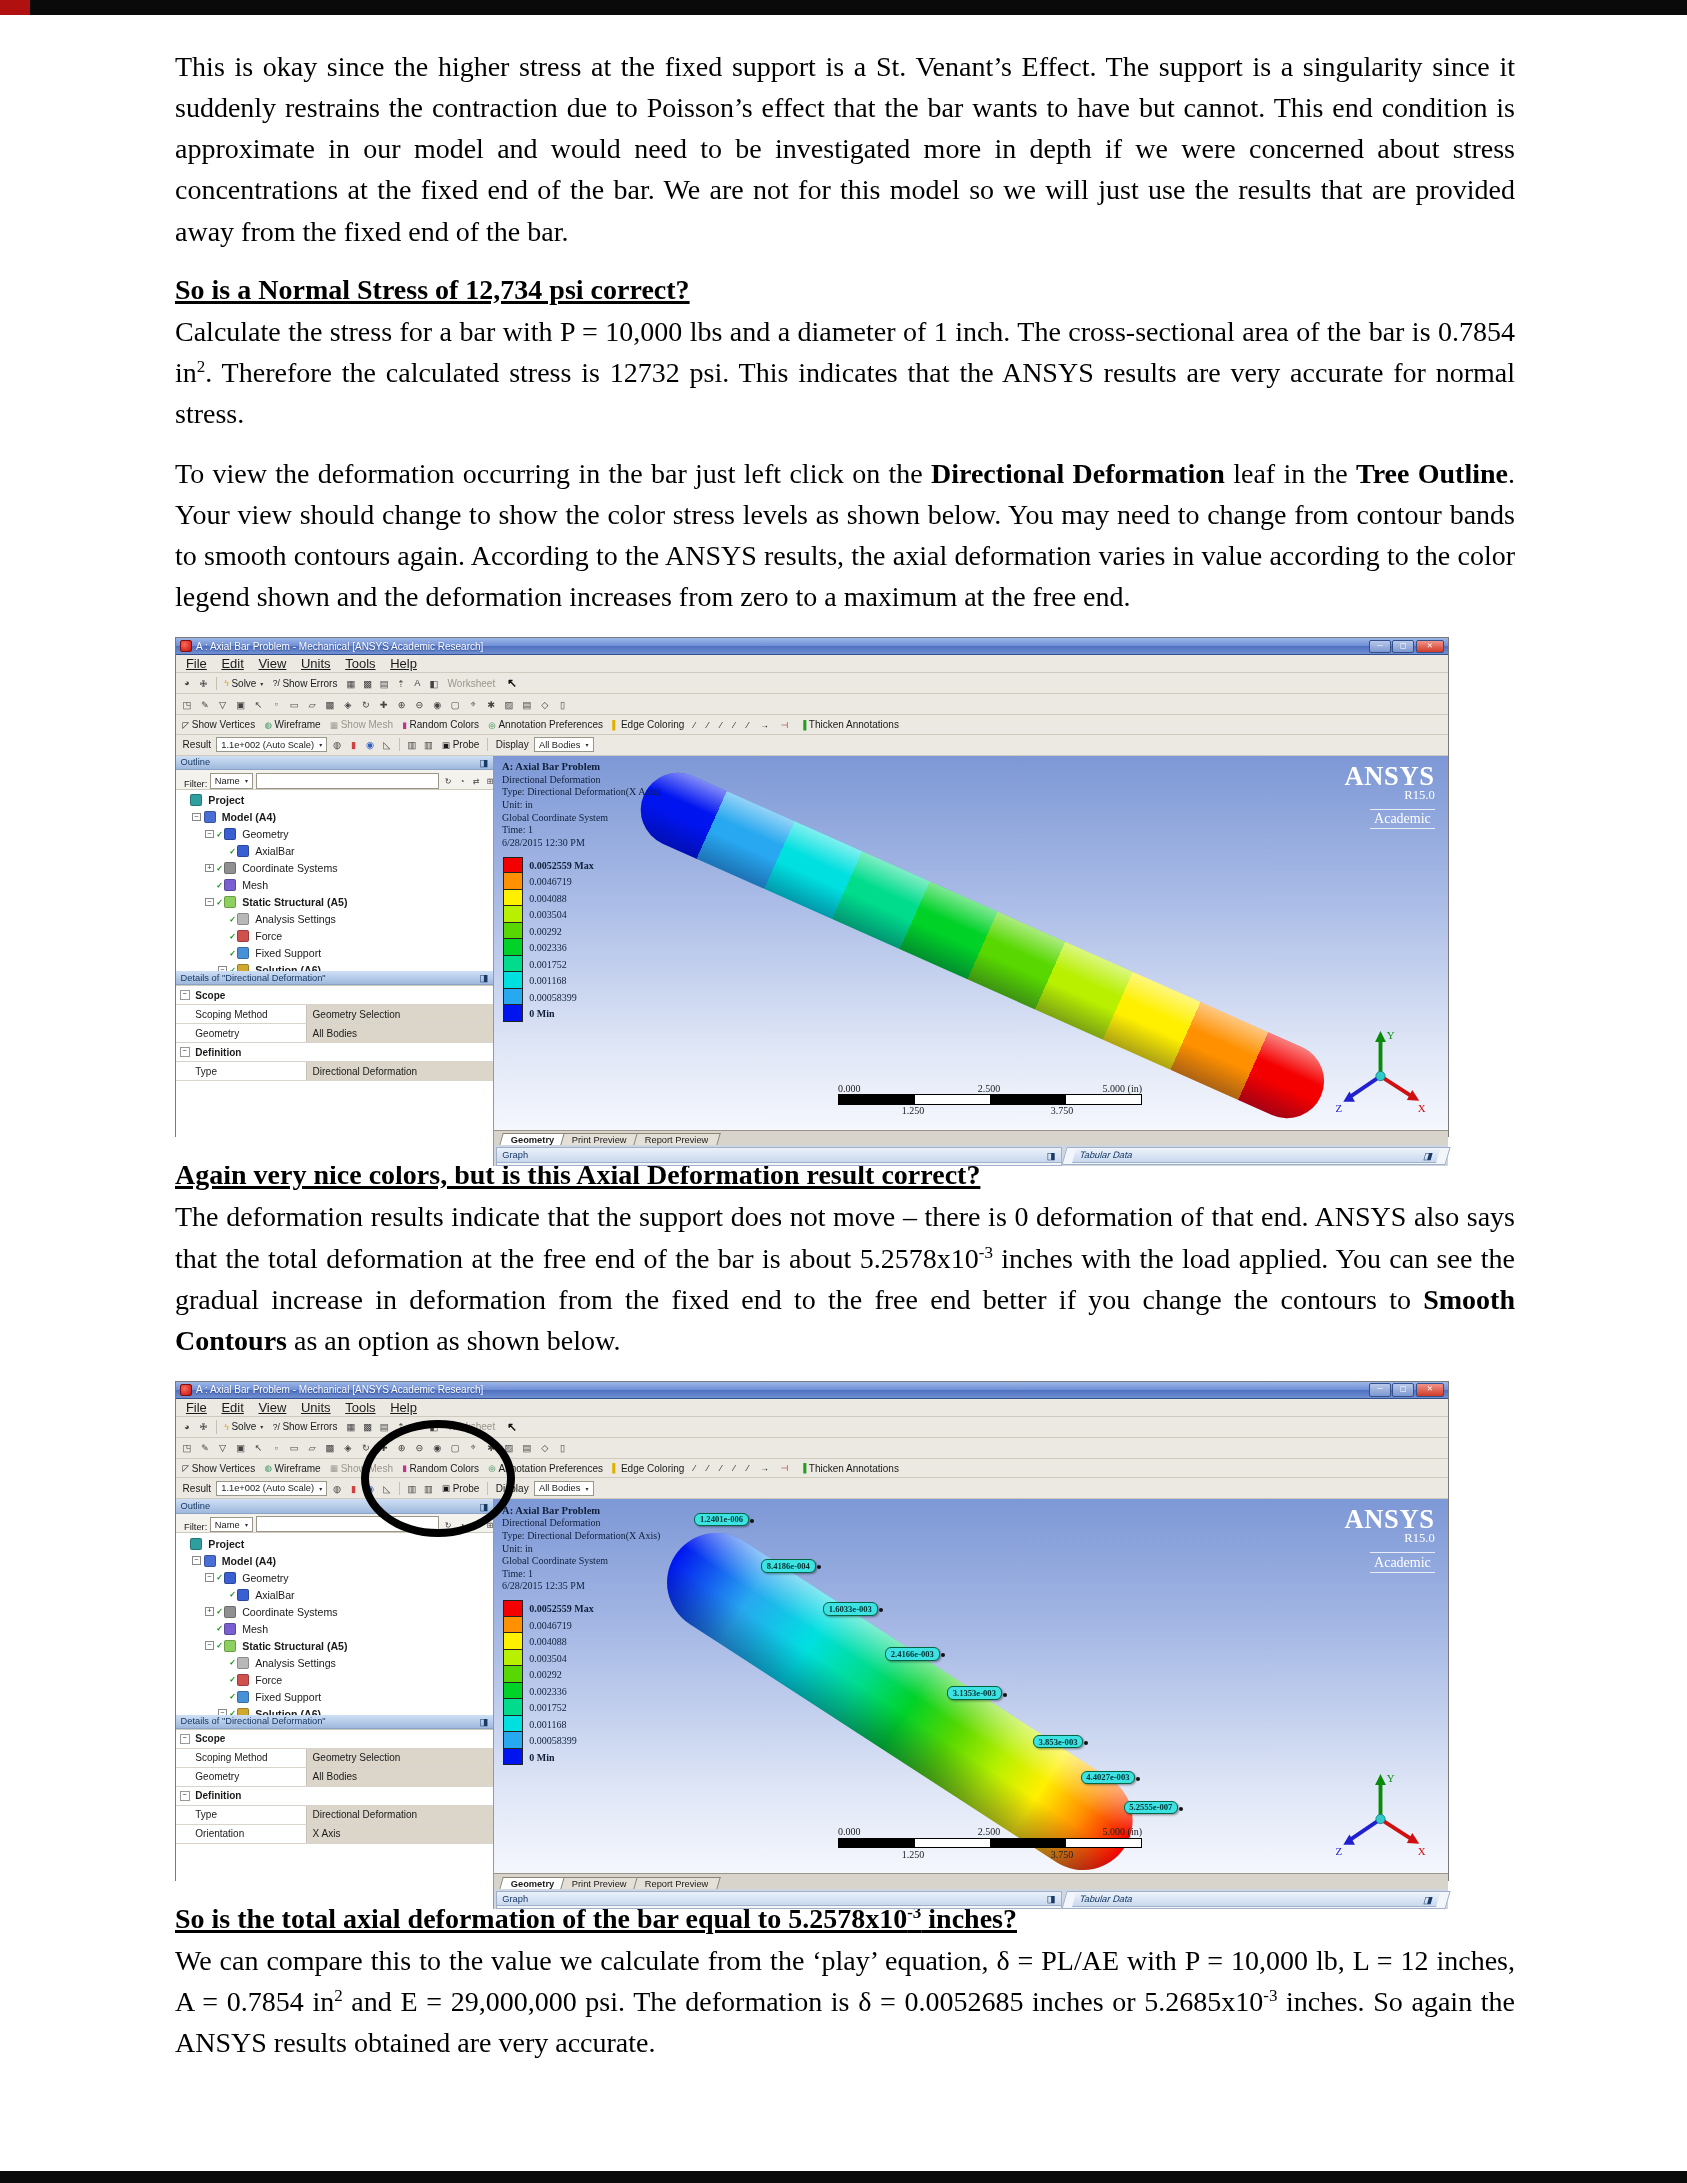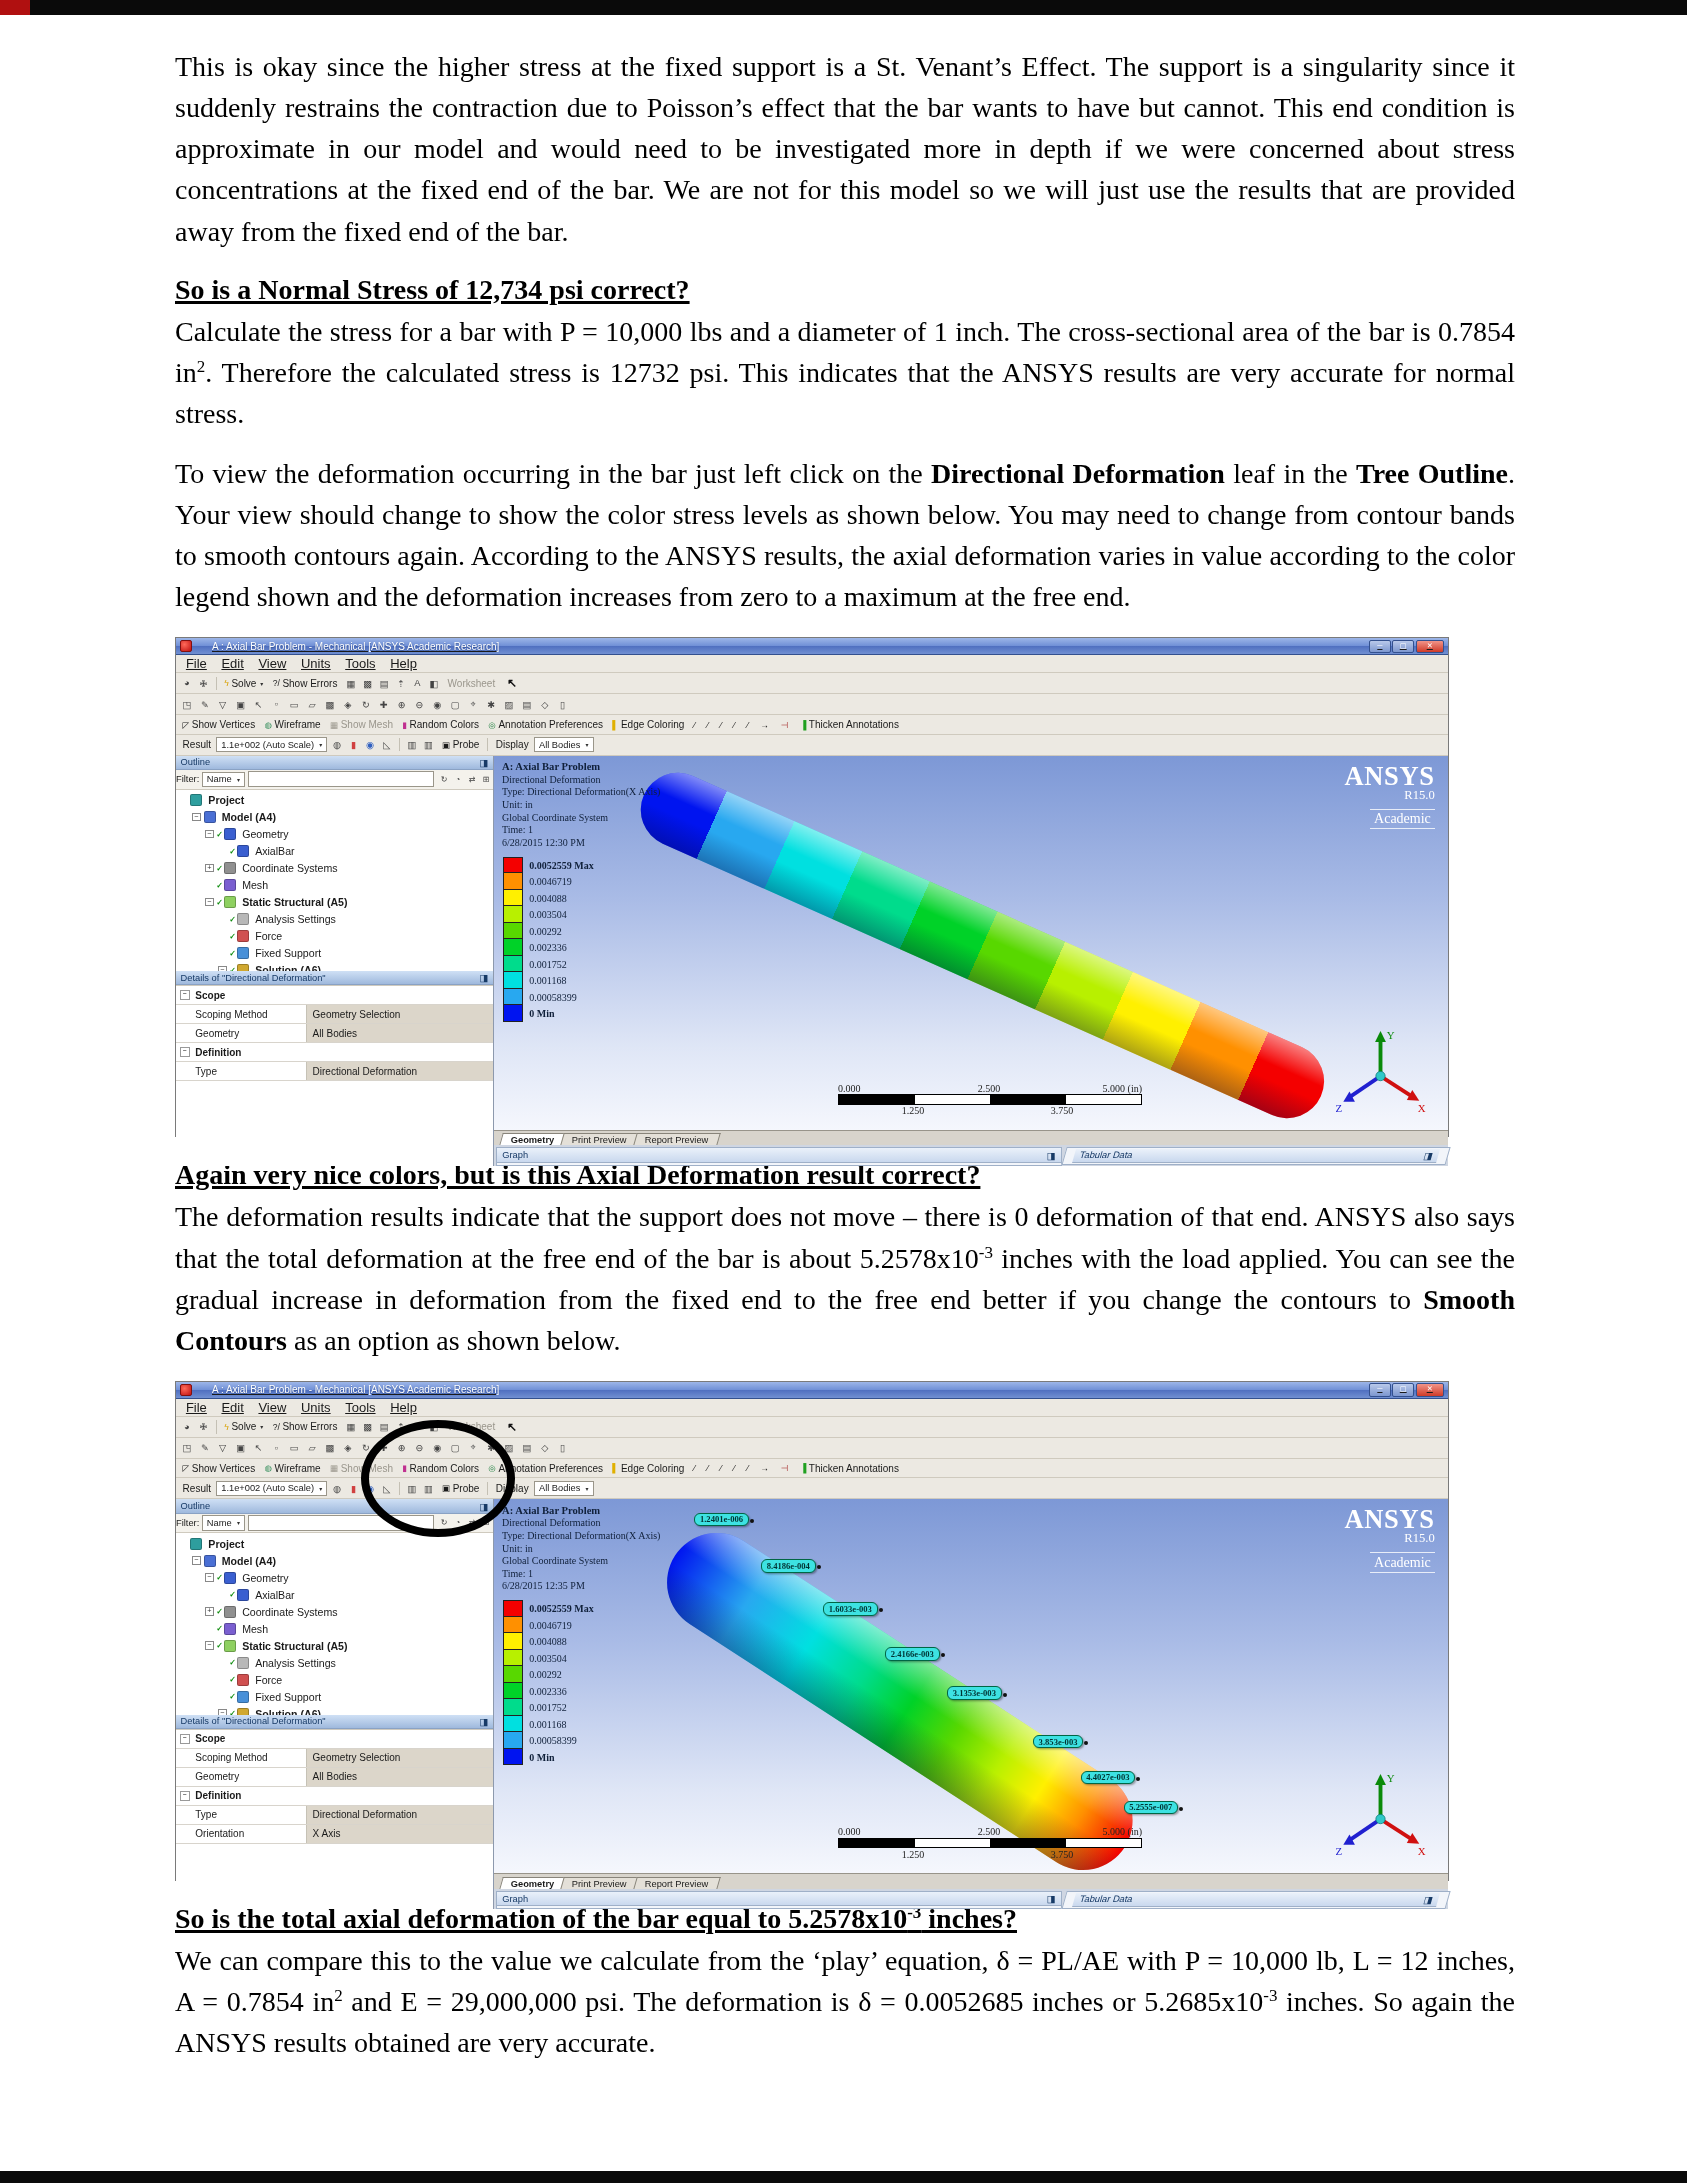--- a/index.html
+++ b/index.html
@@ -11,23 +11,23 @@
   .content{position:relative;padding:46px 172px 0 175px;}
   p.body{font-size:28px;line-height:1.47;text-align:justify;margin:0 0 18.5px 0;}
   h3.head{font-size:28px;line-height:1.3;margin:20px 0 2.6px 0;}
   h3.head .ul{text-decoration:underline;text-decoration-thickness:2.6px;}
   sup{font-size:17px;line-height:0;}
 
   
   .shot{position:relative;width:1274px;height:500px;margin:20px 0 17px 0;
         font-family:"Liberation Sans", sans-serif;font-size:10px;color:#1a1a1a;
         border:0.7px solid #7a7a7a;background:#ece9e2;box-sizing:border-box;}
-  .titlebar{height:16px;display:flex;align-items:center;gap:20px;padding:0 4px;
+  .titlebar{height:16px;display:flex;align-items:center;gap:4px;padding:0 4px;
         background:linear-gradient(180deg,#9db6e8 0%,#6f8fd6 50%,#4f6fc0 51%,#7190d2 100%);
-        border-bottom:0.7px solid #33508e;text-decoration:underline;}
+        border-bottom:0.7px solid #33508e;}
   .appico{width:10px;height:10px;background:radial-gradient(circle at 35% 35%,#ff6a5a,#c01010);border-radius:2px;border:0.7px solid #801010;}
   .titletext{flex:1;color:#fff;font-size:10px;text-shadow:0 0.7px 1.3px #33508e;white-space:nowrap;overflow:hidden;}
   .winbtns{display:flex;gap:1.3px;}
   .winbtn{width:20px;height:11.2px;border:0.7px solid #33508e;border-radius:2px;font-size:7.3px;line-height:10px;text-align:center;
         color:#fff;background:linear-gradient(#b9c9ea,#7d97cf);}
   .winbtn.close{background:linear-gradient(#f29488,#cf3a28);width:26.5px;}
   .menubar{height:17px;display:flex;align-items:center;background:#ece9e2;border-bottom:0.7px solid #cfcabe;padding-left:2.6px;}
   .menuitem{padding:0 7.3px;font-size:13px;text-decoration:underline;}
   .tbrow{display:flex;align-items:center;background:#ece9e2;border-bottom:0.7px solid #cfcabe;padding:0 2.6px;gap:1.3px;}
   .tb1{height:20px;} .tb2h{height:20px;} .tb3h{height:18.5px;} .tb4{height:20px;}
@@ -40,21 +40,21 @@
   .caret{font-size:6px;color:#333;margin-left:1.3px;}
   .ddbox{display:inline-flex;align-items:center;border:0.7px solid #9a96
 
 8a;border:0.7px solid #9a968a;background:#fff;height:13.2px;padding:0 4px;font-size:9.3px;gap:4px;}
   .cursor-glyph{font-size:12px;font-weight:bold;color:#111;margin-left:6.6px;}
 
   .bodyflex{display:flex;height:410px;}
   .leftcol{width:318px;display:flex;flex-direction:column;border-right:1.3px solid #8d99ad;background:#eef1f7;box-sizing:border-box;}
   .panelhdr{height:13.2px;display:flex;align-items:center;justify-content:space-between;padding:0 4.6px;
         background:linear-gradient(#cfe0f5,#9fb9dd);color:#173a66;font-size:9.3px;border-bottom:0.7px solid #8aa2c4;}
-  .filterrow{height:18.5px;display:flex;align-items:center;gap:2.6px;background:#f4f2ec;border-bottom:0.7px solid #cfcabe;padding:0 0;}
+  .filterrow{height:18.5px;display:flex;align-items:flex-end;gap:2.6px;background:#f4f2ec;border-bottom:0.7px solid #cfcabe;padding:0 8px;}
   .filterrow .lbl{font-size:9.3px;}
   .filterinput{flex:1;height:12px;border:0.7px solid #9a968a;background:#fff;}
   .tree{flex:1;background:#fff;overflow:hidden;padding-top:2px;}
   .trow{display:flex;align-items:center;height:17px;white-space:nowrap;}
   .exp{width:8.6px;height:8.6px;box-sizing:border-box;border:0.7px solid #888;background:#fff;font-size:7.3px;line-height:6.6px;
        text-align:center;margin-right:2.6px;flex:none;color:#333;}
   .exp:empty{visibility:hidden;}
   .chk{display:none;color:#0a8a0a;font-size:8px;margin-right:0.7px;font-weight:bold;}
   .trow.check .chk{display:inline;}
   .ticon{width:10px;height:10px;border-radius:2px;margin:0 3.3px 0 0.7px;flex:none;border:0.7px solid rgba(0,0,0,.25);}

